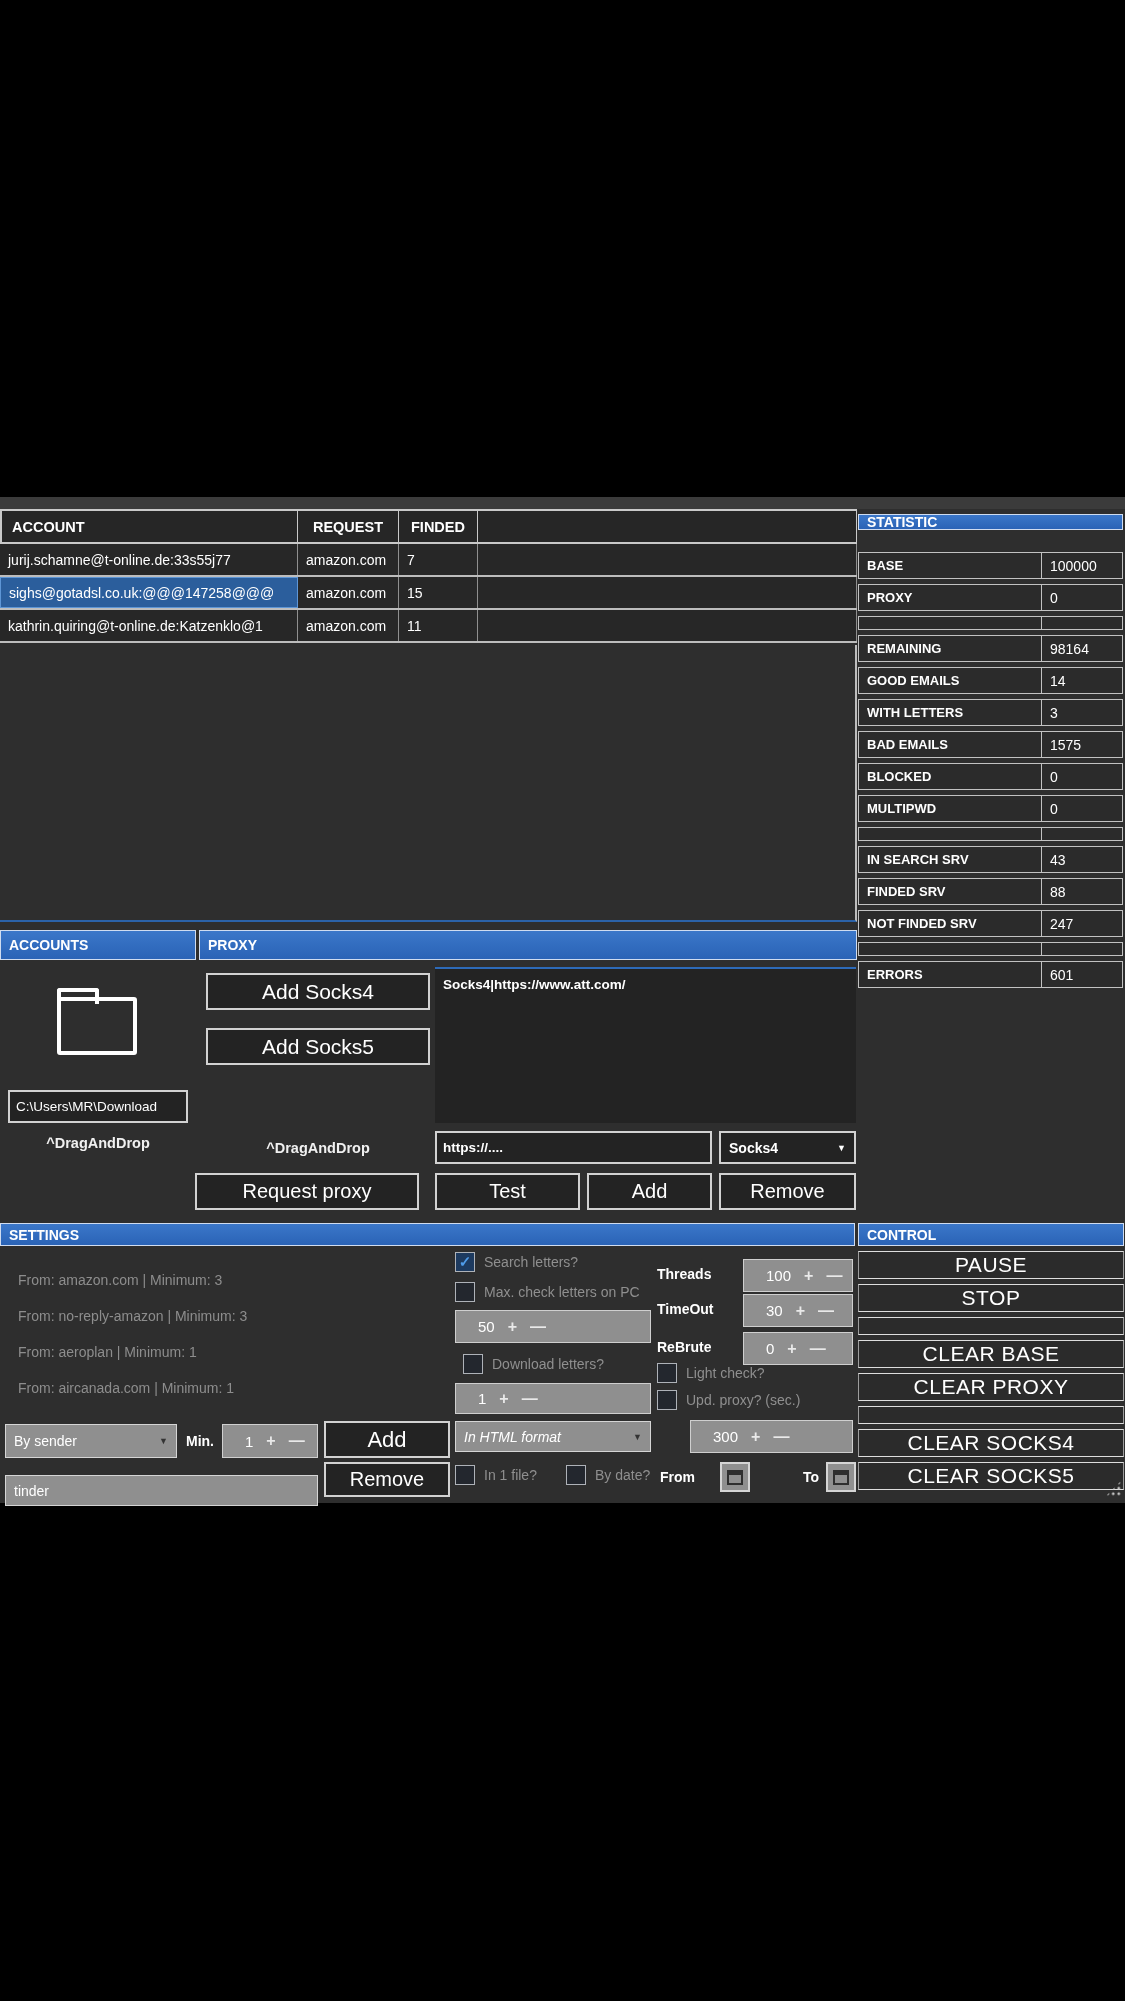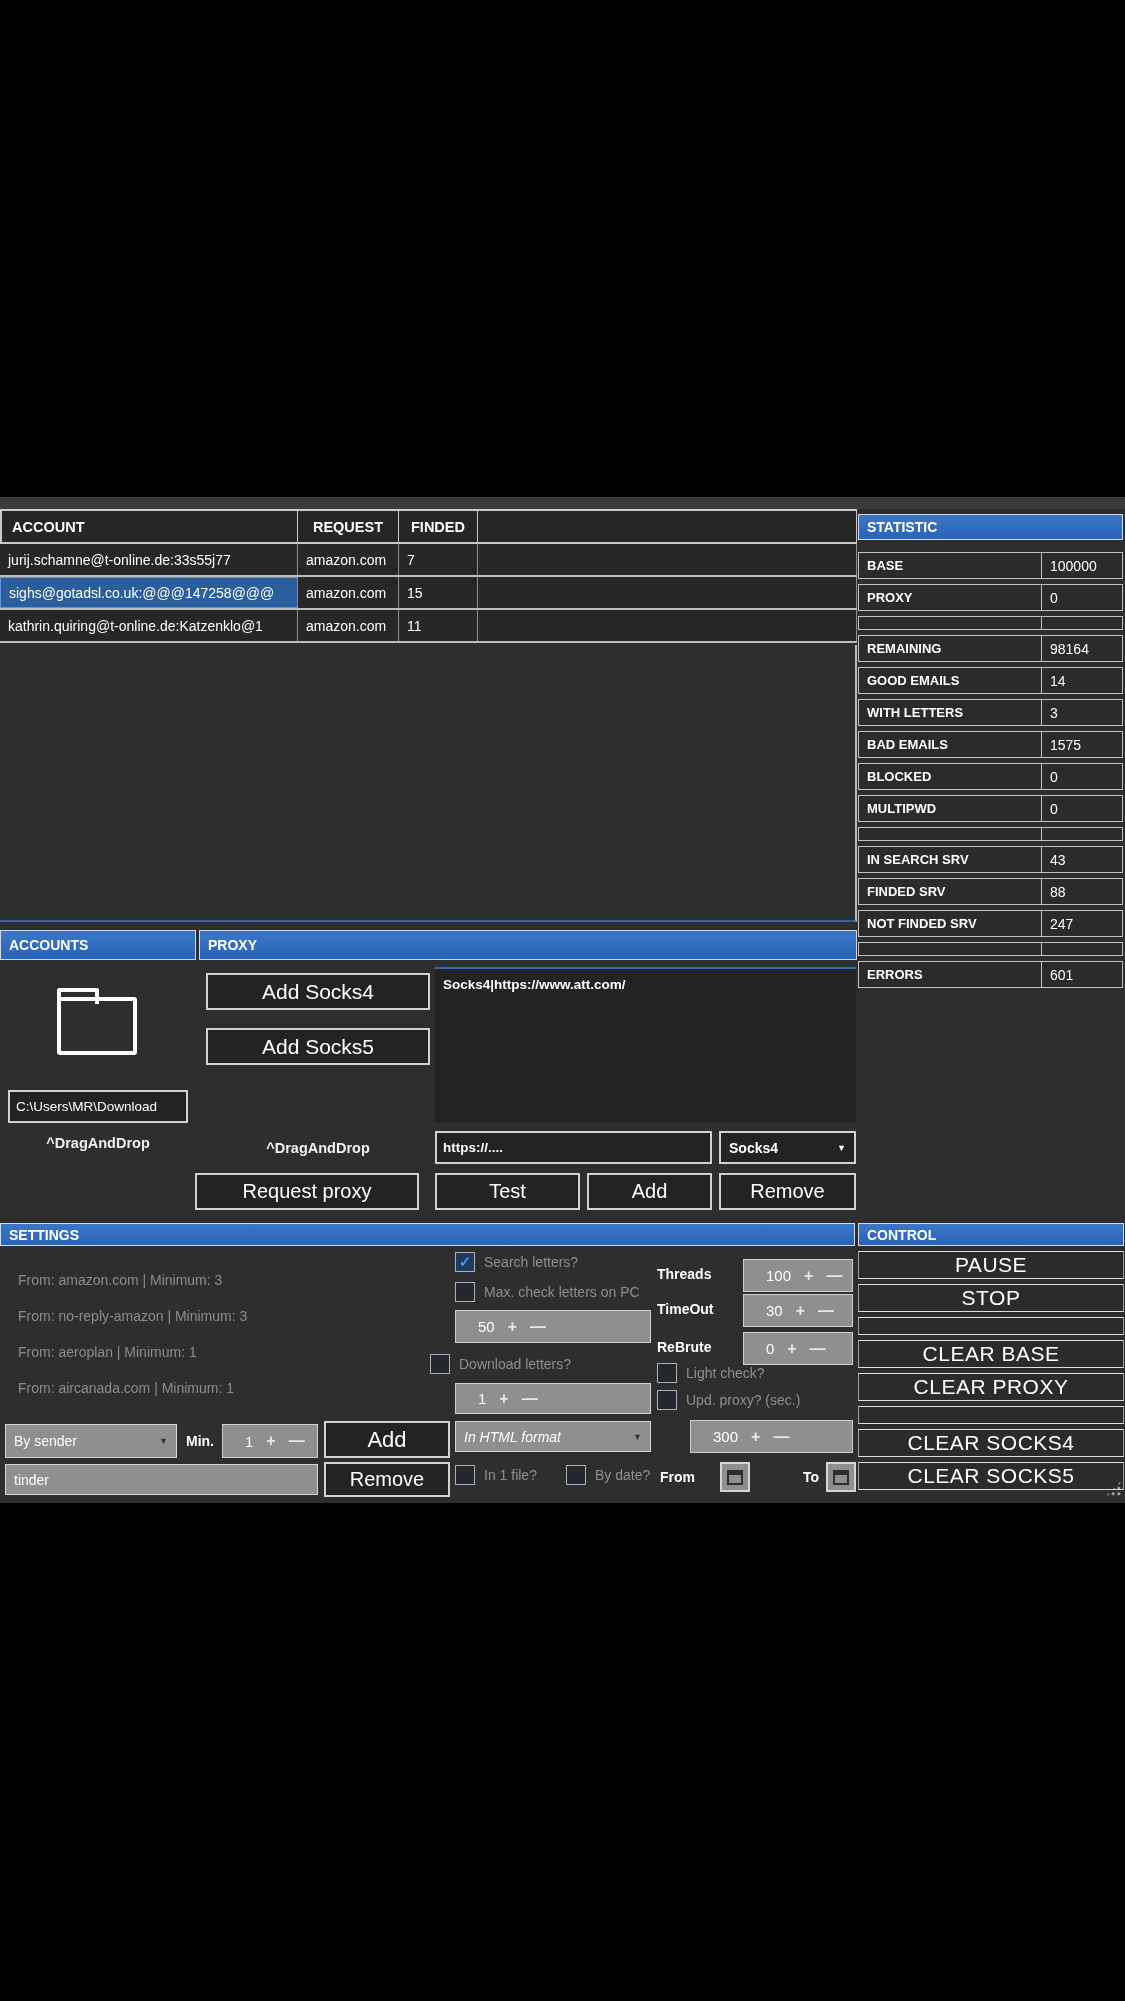--- a/index.html
+++ b/index.html
@@ -69,21 +69,21 @@
   .dragdrop { position:absolute; text-align:center; font-size:14.5px; font-weight:bold; color:#f0f0f0; }
 
   
   .proxy-list { position:absolute; left:435px; top:470px; width:421px; height:156px; background:#232323;
                 border-top:2px solid #2d6ab8; padding:8px; font-size:13.5px; font-weight:bold; color:#fff; }
 
   
   .senders { position:absolute; left:6px; top:753px; width:440px; padding:12px 0 0 12px; }
   .sender-item { color:#8d8d8d; font-size:14px; height:36px; display:flex; align-items:center; }
   .grey-input { position:absolute; background:#8f8f8f; border:1px solid #d5d5d5; color:#fff;
-                display:flex; align-items:center; padding-left:8px; font-size:14px; }
+                display:flex; align-items:center; padding-left:8px; font-size:14px;margin-top:11px; }
 
   
   .control-rows { position:absolute; left:858px; top:754px; width:266px; }
   .crow { height:28px; margin-bottom:5px; background:#2b2b2b; border:1px solid #dedede;
           border-left-color:#9d9d9d; border-right-color:#9d9d9d;
           display:flex; align-items:center; justify-content:center; font-size:21px; letter-spacing:.5px; }
   .crow.cspacer { height:18px; }
   .grip { position:absolute; right:3px; bottom:6px; width:17px; height:17px;
           background-image:radial-gradient(#c4c4c4 1.2px, transparent 1.6px);
           background-size:5.5px 5.5px; clip-path:polygon(100% 0, 100% 100%, 0 100%); }
@@ -118,21 +118,21 @@
           <div class="trow">
             <div class="tc">kathrin.quiring@t-online.de:Katzenklo@1</div>
             <div class="tc">amazon.com</div>
             <div class="tc">11</div>
             <div class="tc"></div>
           </div>
         </div>
     </div>
     <div class="table-void"></div>
 
-    <div class="bluebar" style="left:858px; top:17px; width:265px; height:26px;">STATISTIC</div>
+    <div class="bluebar" style="left:858px; top:17px; width:265px; height:16px;">STATISTIC</div>
     <div class="stat-rows">
         <div class="srow">
           <div class="sl">BASE</div>
           <div class="sv">100000</div>
         </div>
         <div class="srow">
           <div class="sl">PROXY</div>
           <div class="sv">0</div>
         </div>
         <div class="srow sspacer">
@@ -237,21 +237,21 @@
     </div>
     <div class="cbrow" style="left:455px; top:785px;">
       <span class="cb"></span>
       <span class="cblabel">Max. check letters on PC</span>
     </div>
     <div class="stepper" style="left:455px; top:813px; width:196px; height:33px;">
       <span>50</span>
       <span class="sign">+</span>
       <span class="sign">—</span>
     </div>
-    <div class="cbrow" style="left:430px; top:857px;">
+    <div class="cbrow" style="left:463px; top:857px;">
       <span class="cb"></span>
       <span class="cblabel">Download letters?</span>
     </div>
     <div class="stepper" style="left:455px; top:886px; width:196px; height:31px;">
       <span>1</span>
       <span class="sign">+</span>
       <span class="sign">—</span>
     </div>
     <div class="dd dd-grey" style="left:455px; top:924px; width:196px; height:31px;font-style:italic;">
       <span>In HTML format</span>

